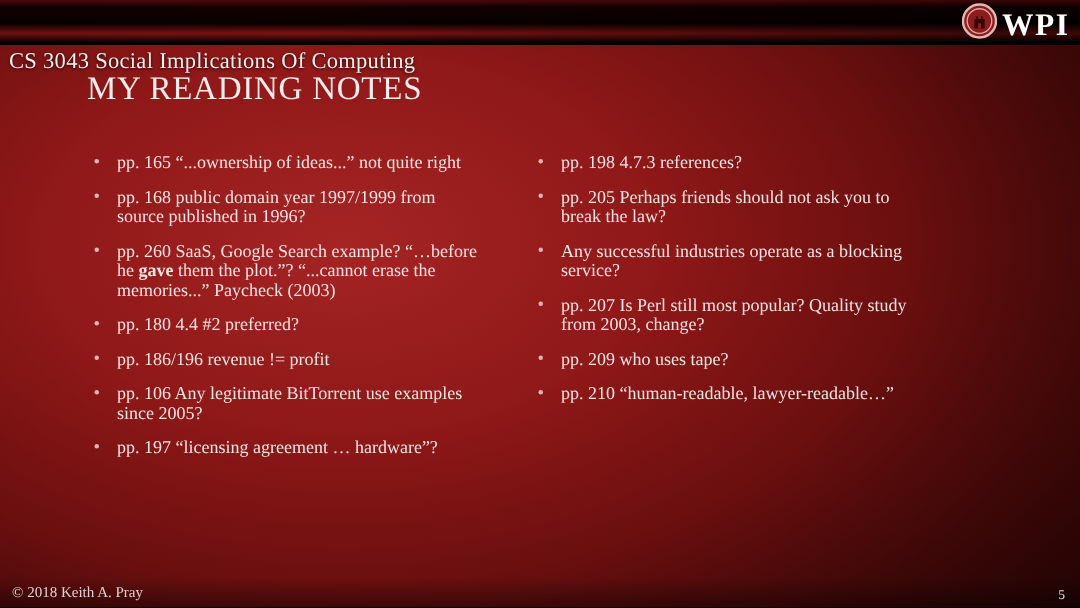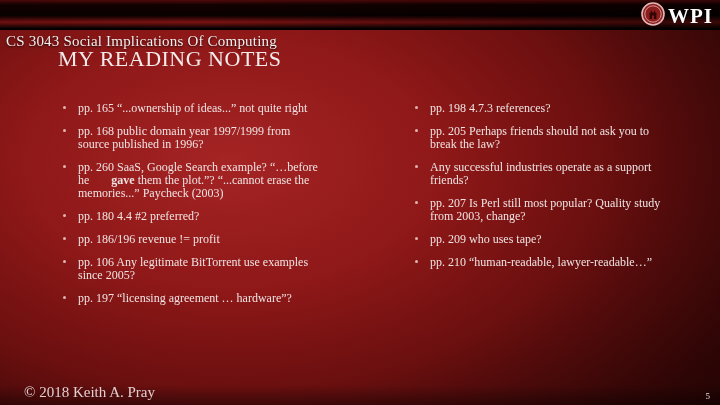--- a/index.html
+++ b/index.html
@@ -40,45 +40,45 @@
   }
   
   .slide-title{
     position:absolute;left:58px;top:46px;
     font-size:22px;color:#f4ebeb;letter-spacing:0.5px;
     white-space:nowrap;
   }
   
   .columns{
     position:absolute;left:62px;top:102px;
-    display:flex;gap:92px;
+    display:flex;gap:36px;
   }
   .col{width:260px;}
   ul.notes{list-style:none;margin:0;padding:0;}
   ul.notes li{
     position:relative;
     padding-left:16px;
     margin-bottom:10px;
     font-size:12px;line-height:13px;
     color:#f0e4e4;
   }
   ul.notes li .dot{
     position:absolute;left:1px;top:4px;
     width:3px;height:3px;border-radius:50%;
     background:rgba(238,208,208,0.85);
   }
-  ul.notes b{font-weight:bold;margin-left:19px;}
+  ul.notes b{font-weight:bold;}
   
   .footer{
     position:absolute;left:0;right:0;bottom:0;height:20px;
     background:linear-gradient(to bottom, rgba(0,0,0,0) 0%, rgba(0,0,0,0.38) 100%);
   }
   .copyright{
-    position:absolute;left:24px;bottom:4px;
-    font-size:15px;color:rgba(250,242,242,0.85);
+    position:absolute;left:8px;bottom:4px;
+    font-size:10px;color:rgba(250,242,242,0.85);
   }
   .page-number{
     position:absolute;right:10px;bottom:4px;
     font-size:9px;color:rgba(250,242,242,0.9);
   }
 </style>
 </head>
 <body>
 
 <div class="slide">
@@ -109,21 +109,21 @@
           <li><span class="dot"></span><span><span>pp. 180 4.4 #2 preferred?</span></span></li>
           <li><span class="dot"></span><span><span>pp. 186/196 revenue != profit</span></span></li>
           <li><span class="dot"></span><span><span>pp. 106 Any legitimate BitTorrent use examples since 2005?</span></span></li>
           <li><span class="dot"></span><span><span>pp. 197 “licensing agreement … hardware”?</span></span></li>
         </ul>
     </div>
     <div class="col">
       <ul class="notes">
           <li><span class="dot"></span><span><span>pp. 198 4.7.3 references?</span></span></li>
           <li><span class="dot"></span><span><span>pp. 205 Perhaps friends should not ask you to break the law?</span></span></li>
-          <li><span class="dot"></span><span><span>Any successful industries operate as a support friends?</span></span></li>
+          <li><span class="dot"></span><span><span>Any successful industries operate as a blocking service?</span></span></li>
           <li><span class="dot"></span><span><span>pp. 207 Is Perl still most popular? Quality study from 2003, change?</span></span></li>
           <li><span class="dot"></span><span><span>pp. 209 who uses tape?</span></span></li>
           <li><span class="dot"></span><span><span>pp. 210 “human-readable, lawyer-readable…”</span></span></li>
         </ul>
     </div>
   </div>
 
   <div class="footer">
     <span class="copyright">© 2018 Keith A. Pray</span>
     <span class="page-number">5</span>

